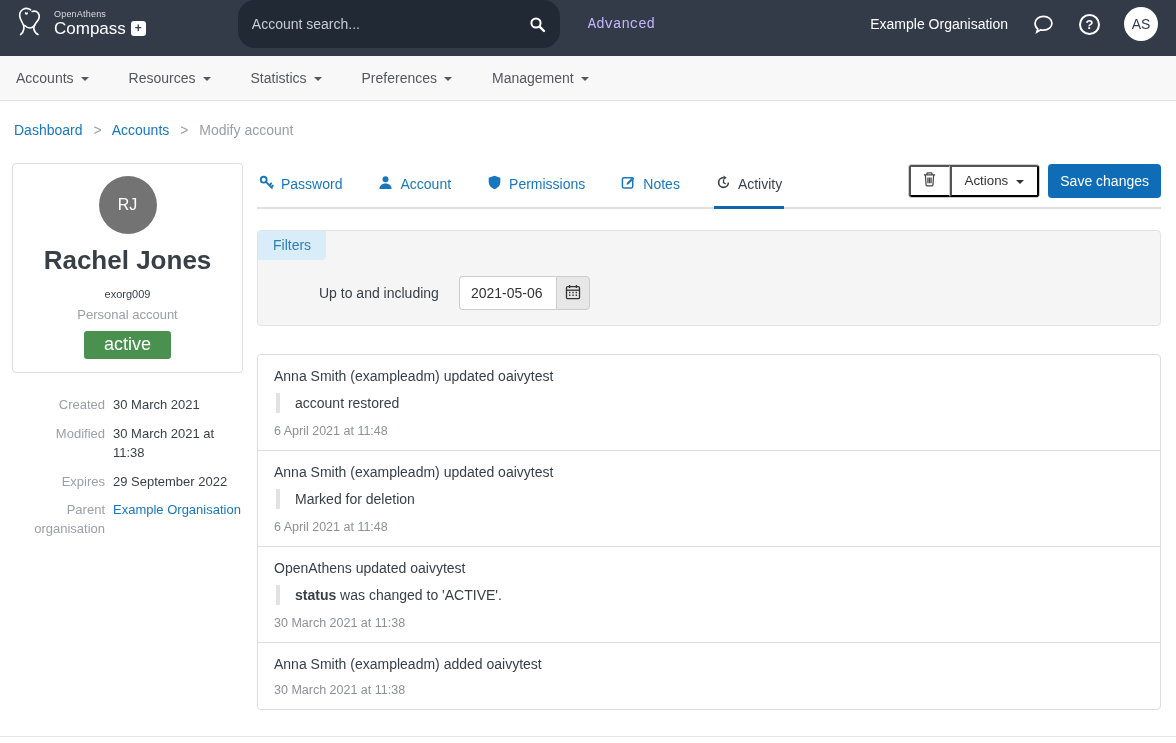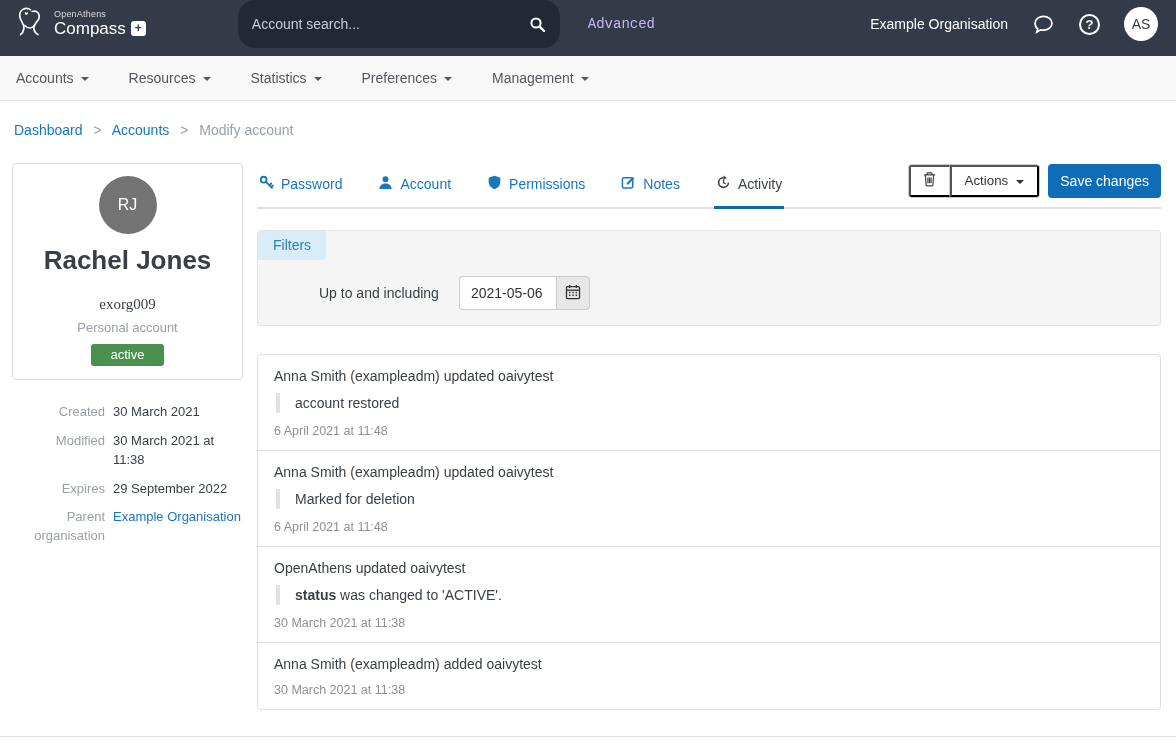--- a/index.html
+++ b/index.html
@@ -36,23 +36,23 @@
 
   
   .main { display:flex; align-items:flex-start; padding:0 15px 0 12px; }
   .left-col { width:231px; flex-shrink:0; }
   .right-col { flex:1; margin-left:14px; }
 
   
   .profile-card { border:1px solid #ddd; border-radius:4px; text-align:center; padding:12px 10px 13px; }
   .avatar-rj { width:58px; height:58px; background:#737373; color:#fff; border-radius:50%; font-size:16px; display:flex; align-items:center; justify-content:center; margin:0 auto; }
   .profile-name { font-size:26px; font-weight:700; color:#383f46; margin-top:11px; }
-  .profile-username { font-size:15px; margin-top:20px;font-family:Liberation Serif, serif; }
+  .profile-username { font-size:11px; margin-top:12px; }
   .profile-type { font-size:13px; color:#9aa0a6; margin-top:7px; }
-  .status-badge { display:inline-block; background:#4a9150; color:#fff; font-size:13px; padding:3px 20px 4px; border-radius:3px; margin-top:9px; }
+  .status-badge { display:inline-block; background:#4a9150; color:#fff; font-size:18px; padding:3px 20px 4px; border-radius:3px; margin-top:9px; }
   .details { margin-top:23px; font-size:13px; }
   .detail-row { display:flex; margin-bottom:10px; }
   .detail-label { width:93px; flex-shrink:0; text-align:right; color:#9aa0a6; line-height:1.45; }
   .detail-value { margin-left:8px; color:#383f46; line-height:1.45; }
   .detail-value a { color:#1777bd; text-decoration:none; cursor:pointer; }
 
   
   .tab-row { display:flex; align-items:center; border-bottom:2px solid #e0e0e0; }
   .tabs { display:flex; align-items:flex-end; }
   .tab { display:flex; align-items:center; gap:7px; color:#1777bd; padding:12px 2px 13px; margin-right:32px; margin-bottom:-2px; border-bottom:3px solid transparent; cursor:pointer; }

